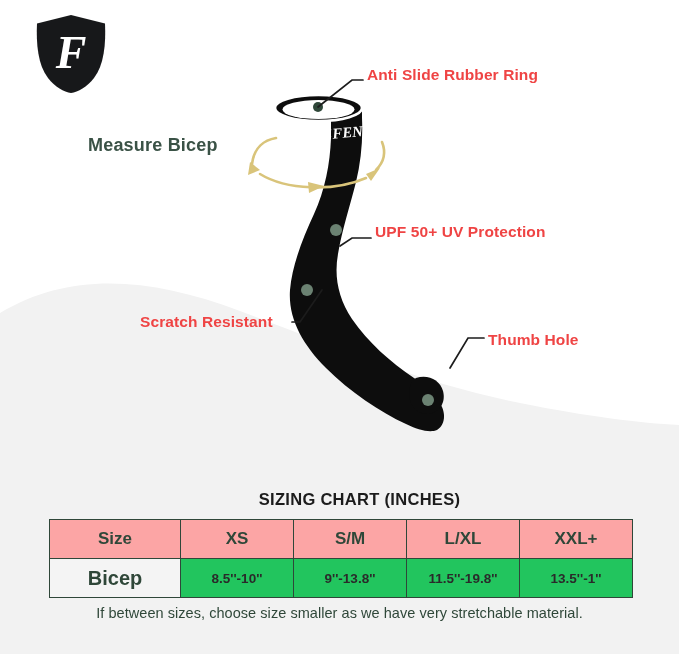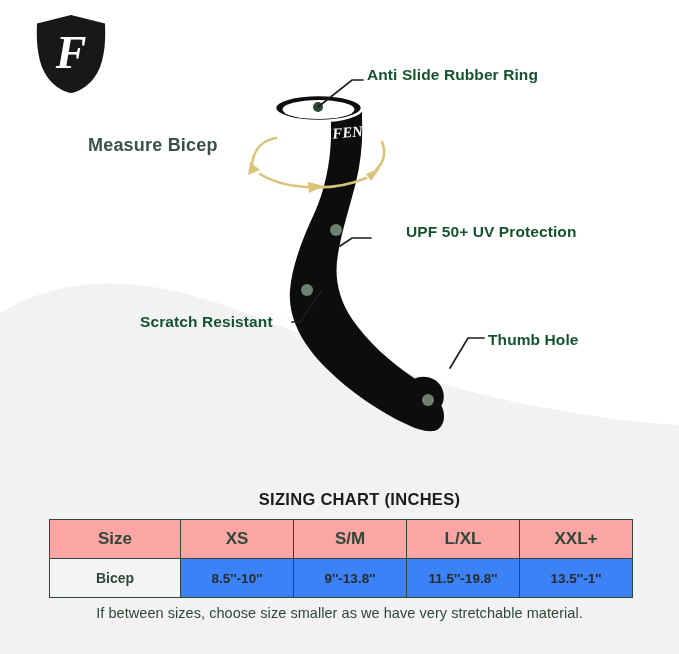--- a/index.html
+++ b/index.html
@@ -19,25 +19,25 @@
 
   
   .logo{position:absolute;left:28px;top:10px;width:86px;height:88px;}
 
   
   .sleeve{position:absolute;left:230px;top:78px;width:270px;height:360px;}
 
   
   .callout{
     position:absolute;
-    font-size:15.5px;font-weight:bold;color:#14532d;
+    font-size:15.5px;font-weight:bold;color:#ef4444;
     letter-spacing:.1px;white-space:nowrap;line-height:1;
   }
   #lbl-ring{left:367px;top:67px;}
-  #lbl-upf{left:375px;top:224px;margin-left:31px;}
+  #lbl-upf{left:375px;top:224px;}
   #lbl-scratch{left:140px;top:314px;}
   #lbl-thumb{left:488px;top:332px;}
 
   .measure-label{
     position:absolute;left:88px;top:136px;
     font-size:18px;font-weight:bold;color:#3a5246;
     letter-spacing:.2px;white-space:nowrap;line-height:1;
   }
 
   
@@ -51,22 +51,22 @@
   table.sizing{
     position:absolute;left:49px;top:519px;width:580px;
     border-collapse:collapse;table-layout:fixed;
   }
   table.sizing td{
     border:1.5px solid #2f4739;
     text-align:center;vertical-align:middle;
     padding:0;height:38px;
   }
   .hdr{background:#fca5a5;color:#2f4739;font-size:17px;font-weight:bold;}
-  .rowlab{background:#f4f4f4;color:#2f4739;font-size:14px;font-weight:bold;}
-  .val{background:#3b82f6;color:#2a2a2a;font-size:13.5px;font-weight:bold;}
+  .rowlab{background:#f4f4f4;color:#2f4739;font-size:20px;font-weight:bold;}
+  .val{background:#22c55e;color:#2a2a2a;font-size:13.5px;font-weight:bold;}
   td.c0{width:130px;}
   td.c1,td.c2,td.c3,td.c4{width:112px;}
   .hdr-row td{height:36px;}
   .val-row td{height:40px;}
 
   .footnote{
     position:absolute;left:0;top:605px;width:679px;text-align:center;
     font-size:14.5px;color:#2f4739;letter-spacing:.05px;
   }
 </style>

